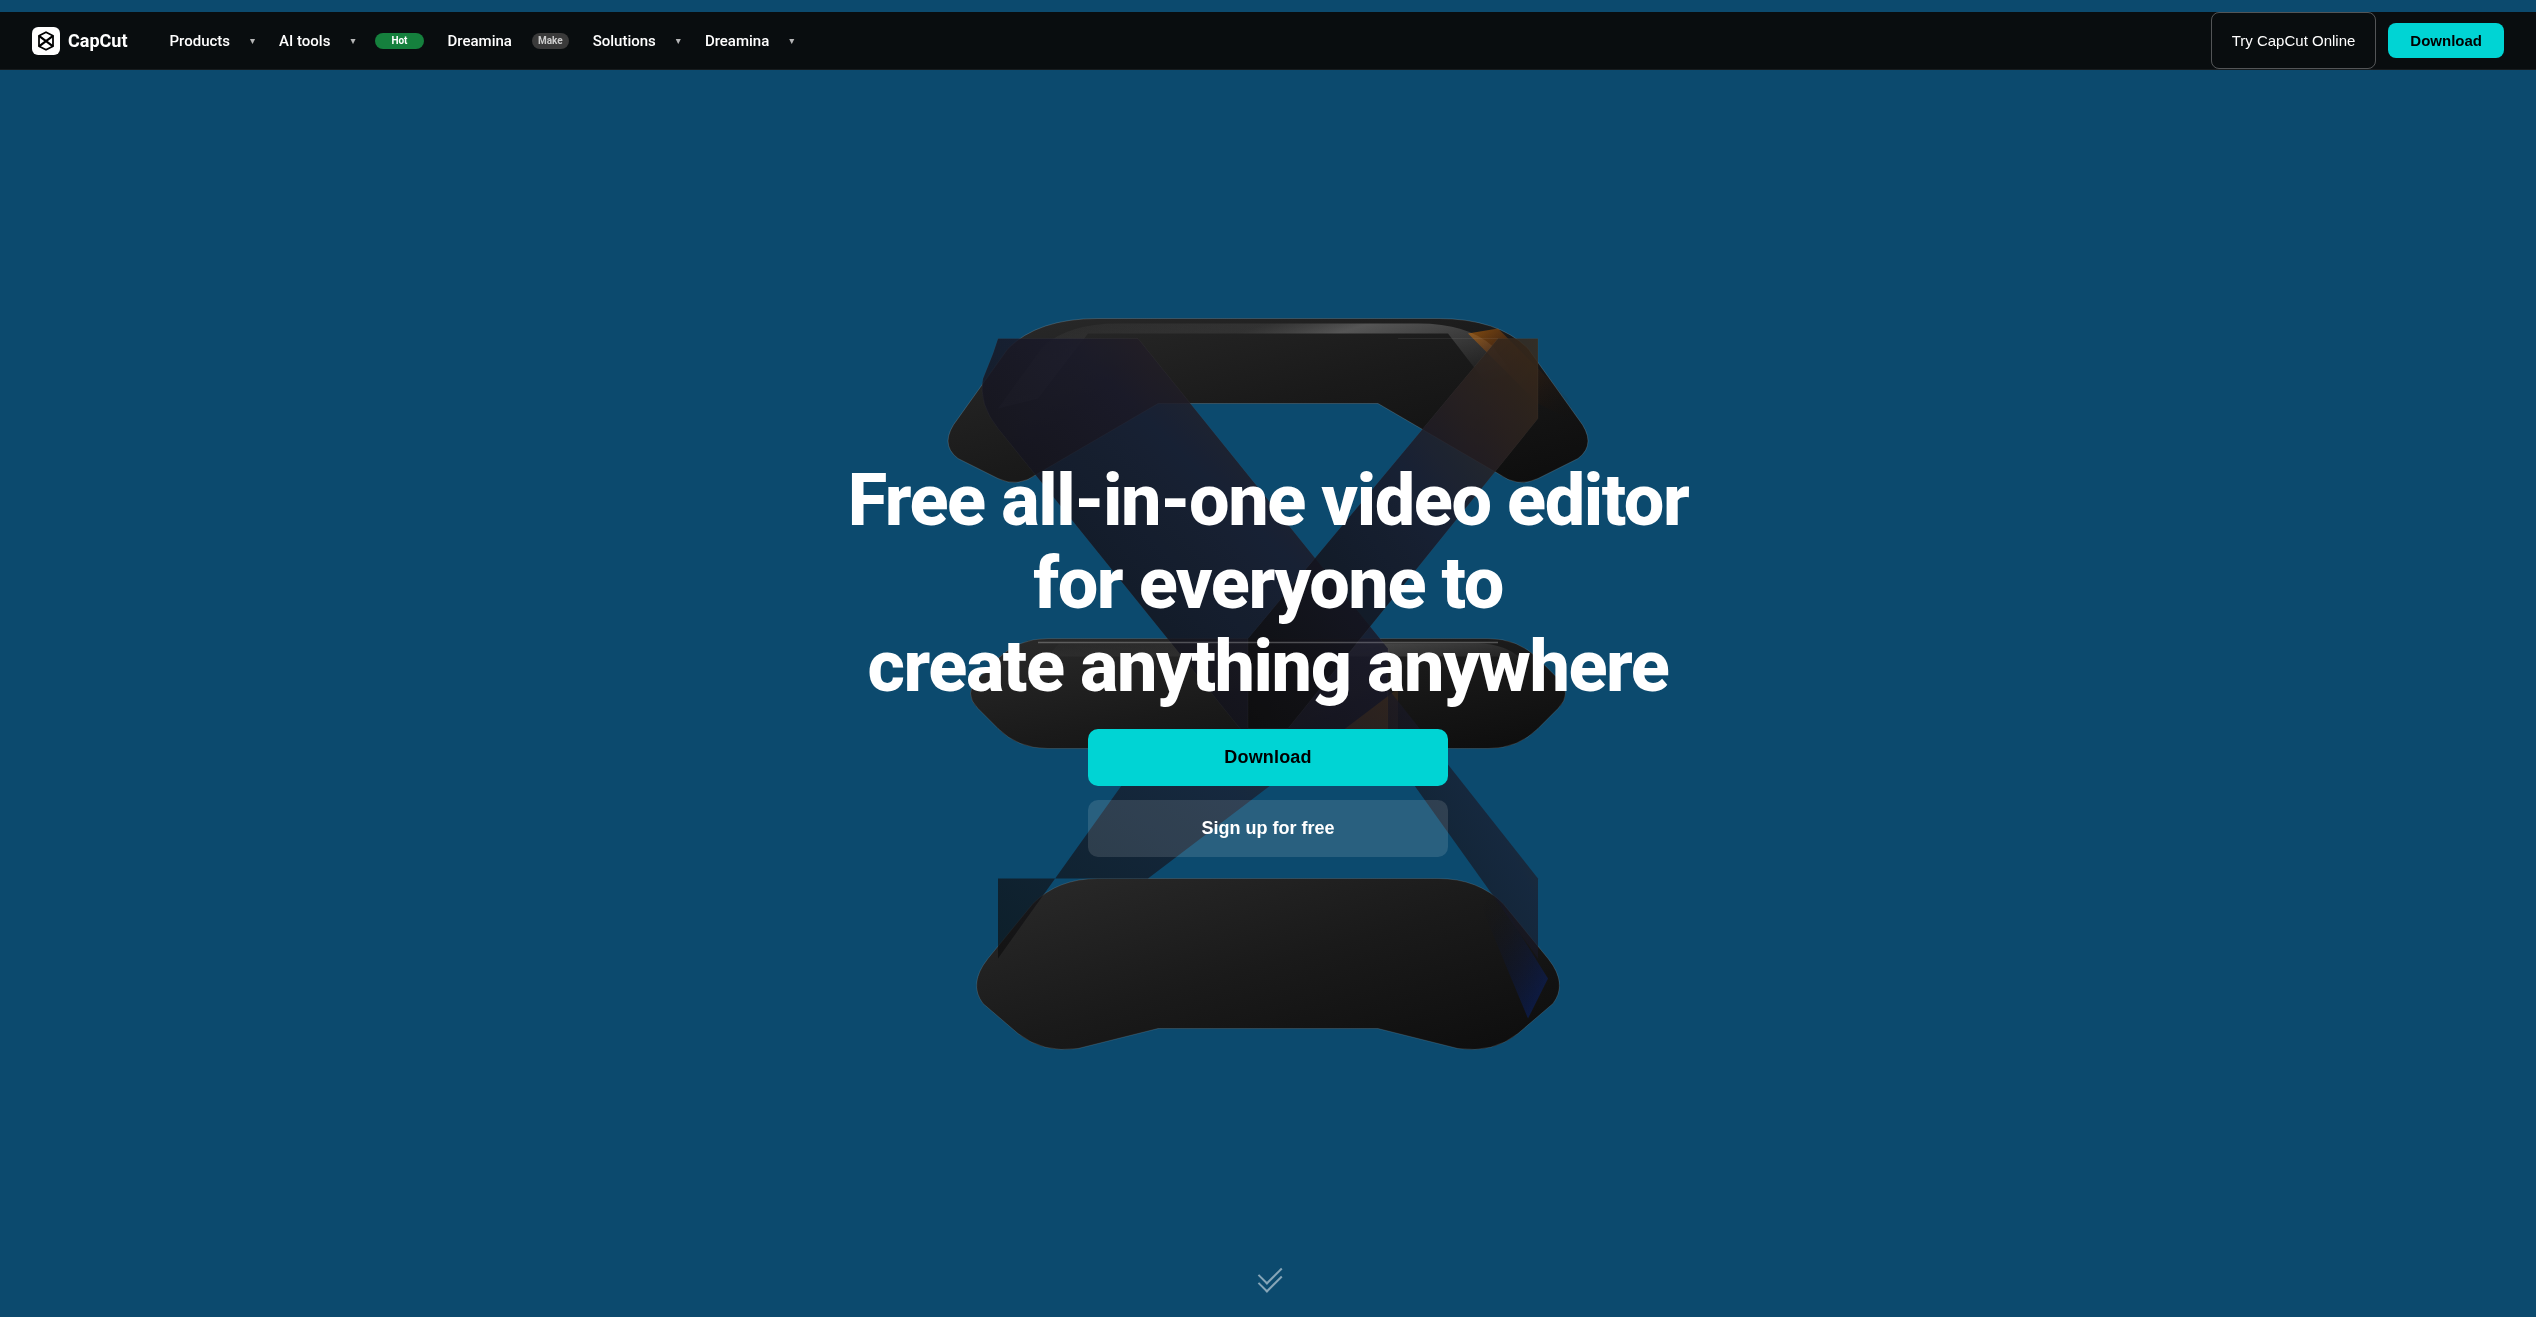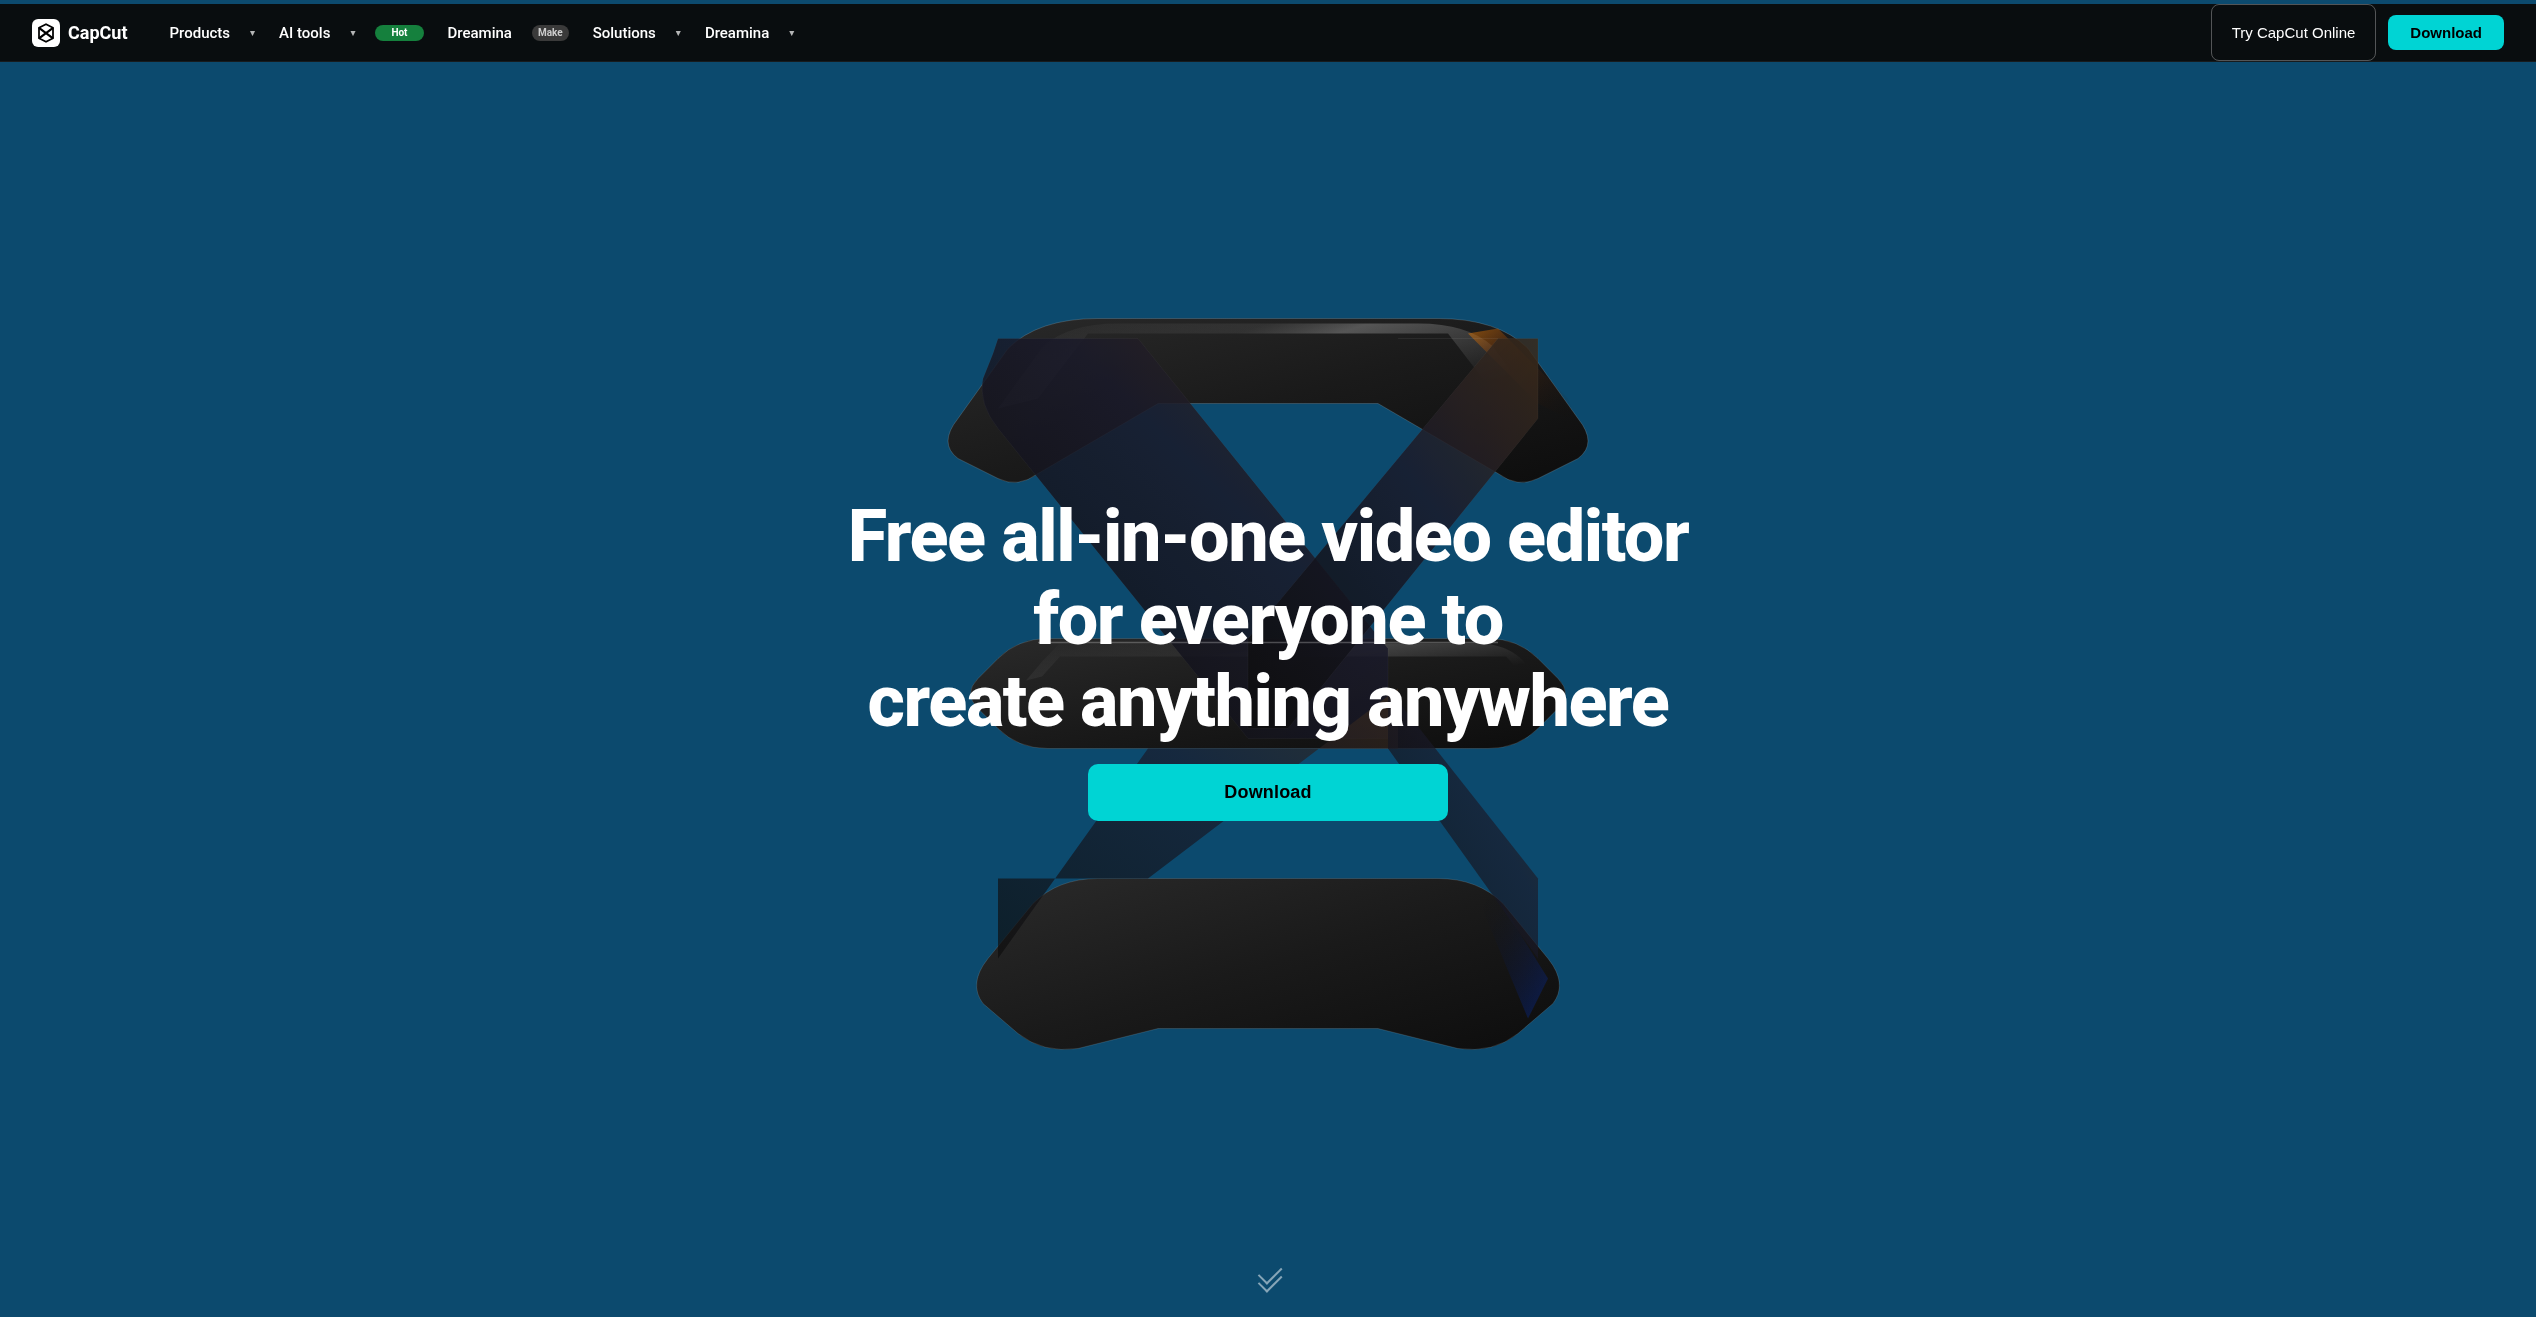--- a/index.html
+++ b/index.html
@@ -7,21 +7,21 @@
       background: #000;
       color: #fff;
       font-family: -apple-system, BlinkMacSystemFont, 'Segoe UI', Roboto, sans-serif;
       min-height: 100vh;
       overflow-x: hidden;
     }
 
     
     nav {
       position: fixed;
-      top: 4px; left: 0; right: 0;
+      top: 12px; left: 0; right: 0;
       height: 58px;
       background: rgba(10,10,10,0.95);
       display: flex;
       align-items: center;
       justify-content: space-between;
       padding: 0 32px;
       z-index: 100;
       border-bottom: 1px solid rgba(255,255,255,0.06);
     }
     .nav-left {
@@ -343,20 +343,21 @@
     </svg>
   </div>
 
   <div class="hero-content">
     <h1 class="hero-title">
       <span>Free all-in-one video editor for everyone to</span><br>
       <span>create anything anywhere</span>
     </h1>
     <div class="hero-buttons">
       <button class="btn-download-hero">Download</button>
+      <button class="btn-signup">Sign up for free</button>
     </div>
   </div>
 
   <div class="scroll-indicator">
     <div class="scroll-chevron"></div>
     <div class="scroll-chevron2"></div>
   </div>
 </section>
 
 </body></html>

